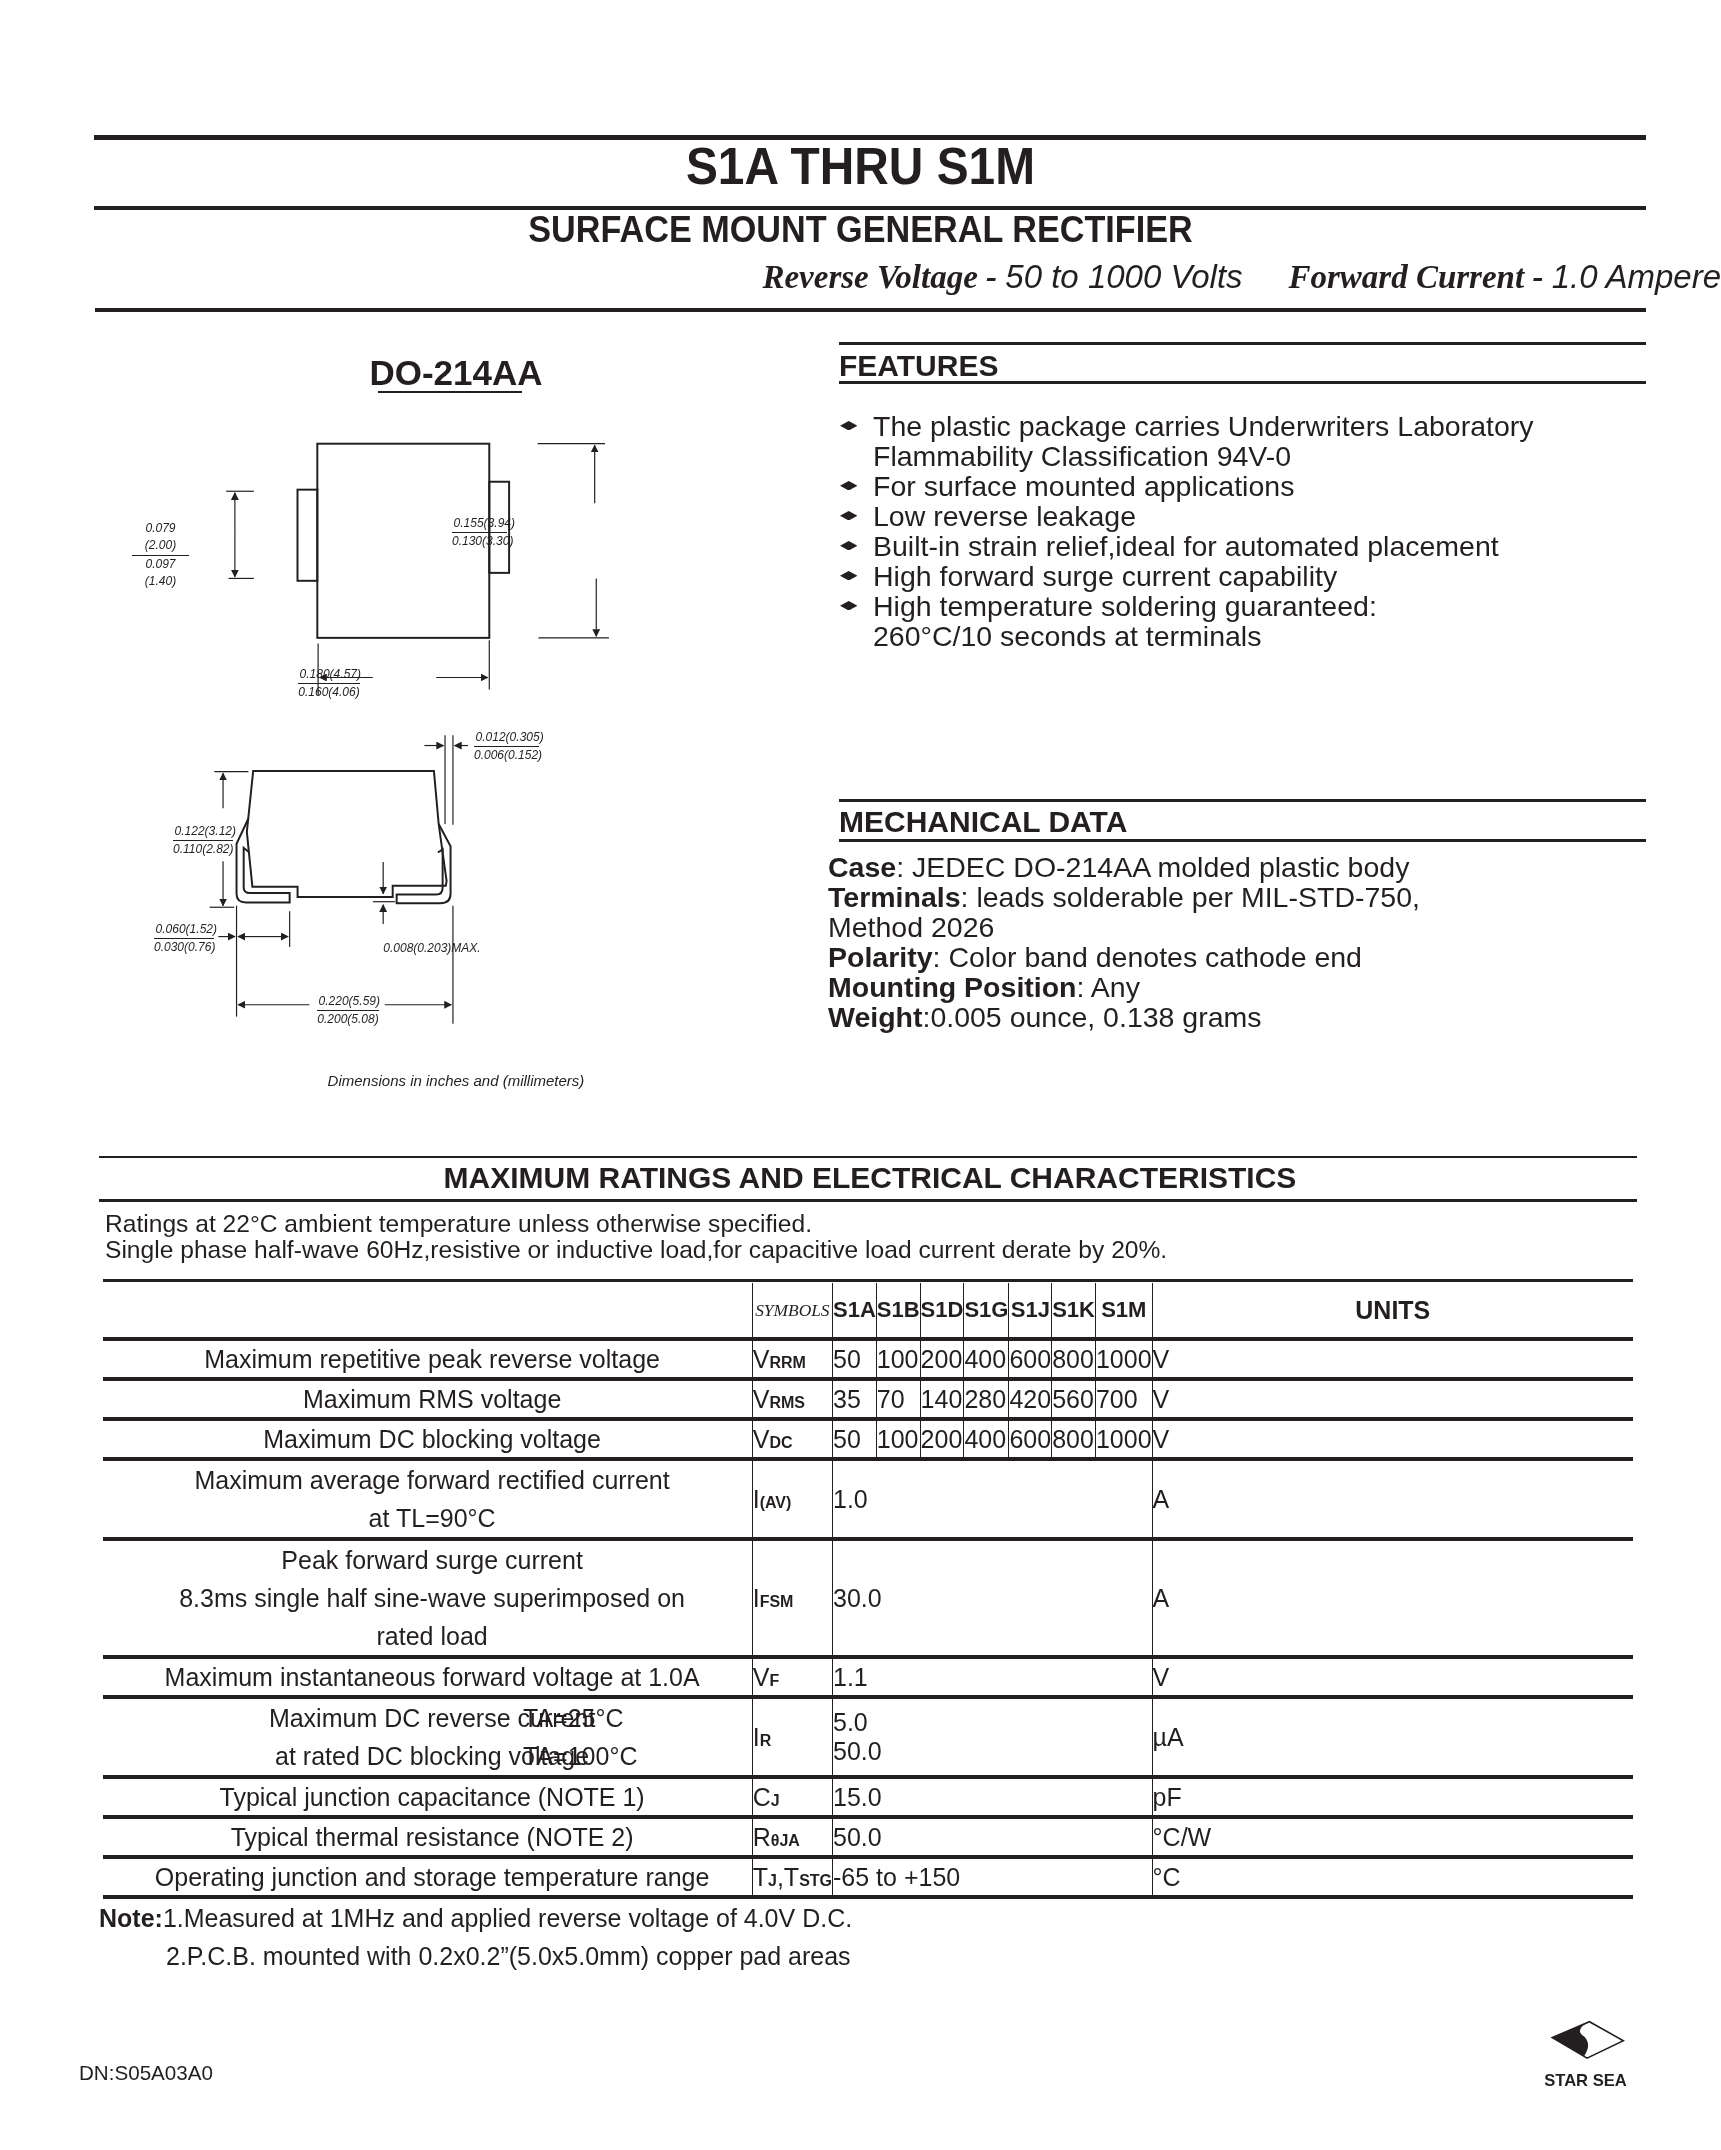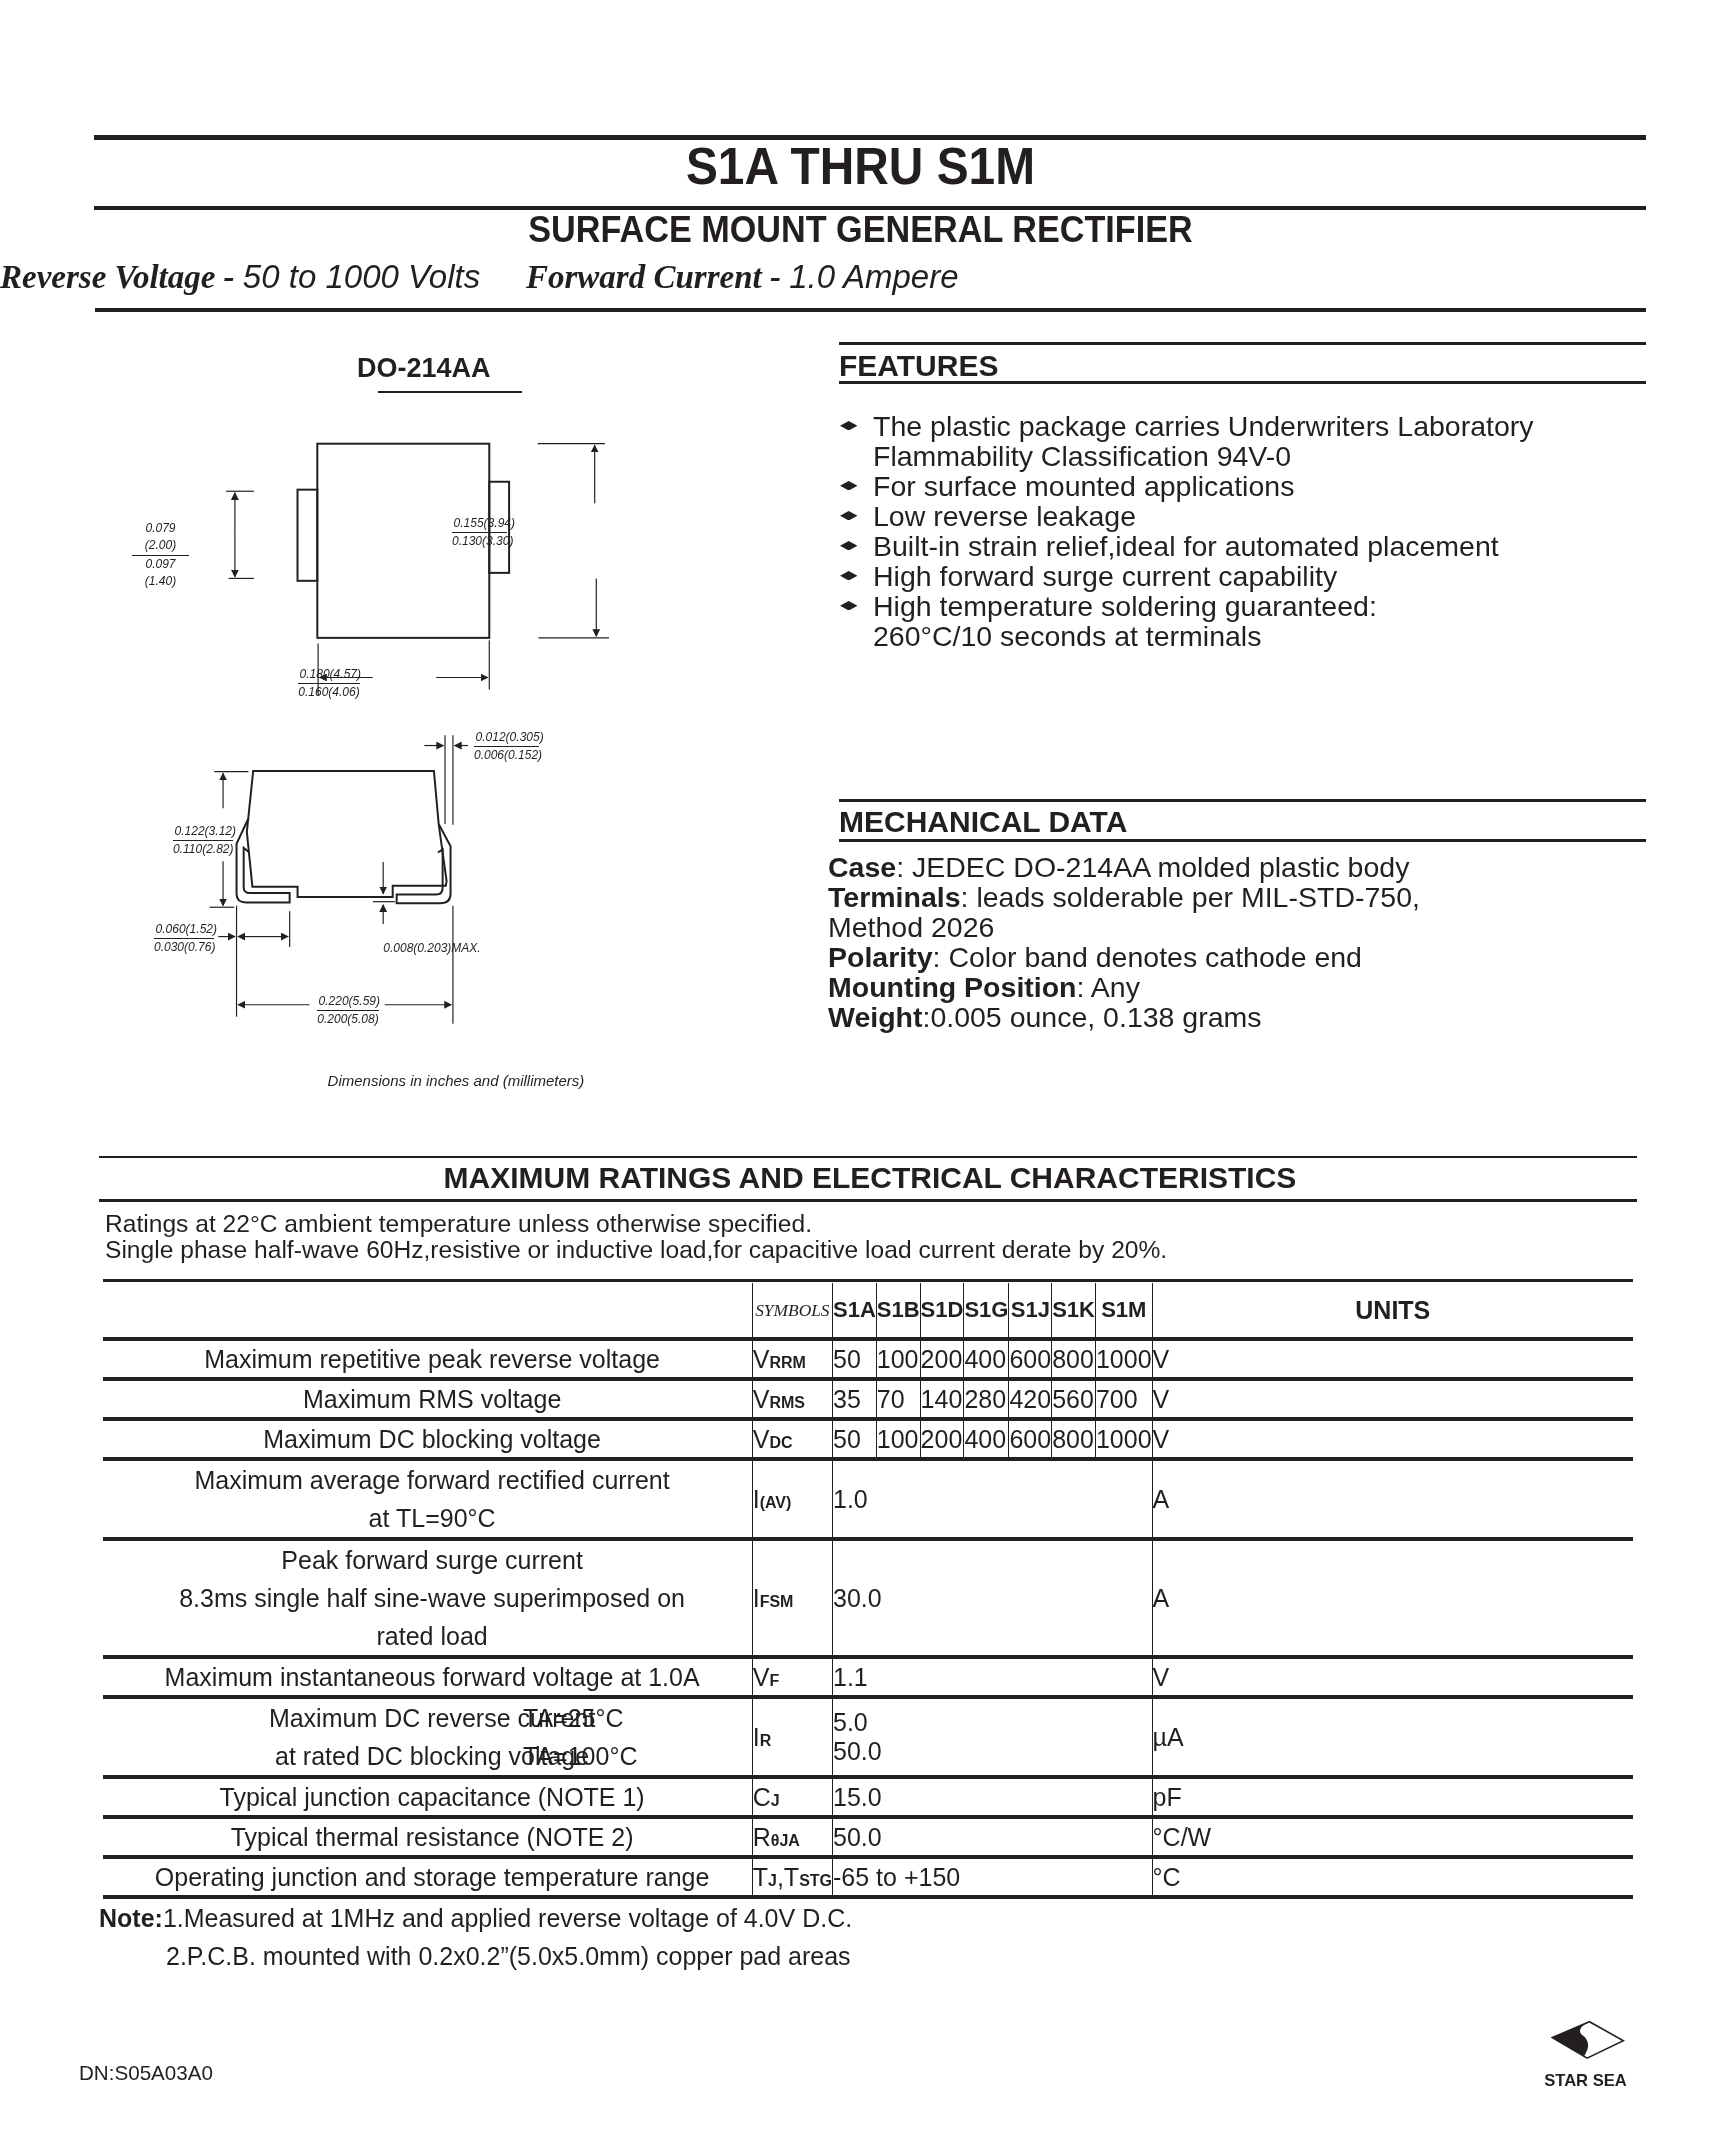--- a/index.html
+++ b/index.html
@@ -4,26 +4,26 @@
 <style>
   html, body { margin: 0; padding: 0; background: #ffffff; }
   body { width: 1721px; height: 2151px; position: relative; overflow: hidden;
          font-family: "Liberation Sans", sans-serif; color: #231f20; }
   .abs { position: absolute; }
   .rule { position: absolute; background: #231f20; }
 
   
   .title { left: 0; width: 1721px; top: 136px; font-size: 52px; font-weight: bold; text-align: center; letter-spacing: 0px; transform: scaleX(0.92); }
   .subtitle { left: 0; width: 1721px; top: 209px; font-size: 36px; font-weight: bold; text-align: center; transform: scaleX(0.95); }
-  .tagline { left: 0; width: 1721px; top: 258px; font-size: 33px; text-align: left; }
+  .tagline { left: 0; width: 1721px; top: 258px; font-size: 33px; text-align: right; }
   .tagline .bi { font-family: "Liberation Serif", serif; font-style: italic; font-weight: bold; }
   .tagline .it { font-style: italic; }
 
   
-  .pkg-title { left: 357px; top: 353px; width: 198px; font-size: 27px; font-weight: bold; }
+  .pkg-title { left: 357px; top: 353px; width: 198px; font-size: 35px; font-weight: bold; text-align: center; }
   .dim { position: absolute; font-size: 12px; font-style: italic; text-align: center; line-height: 17.4px; }
   .dim .top { display: block; border-bottom: 1.2px solid #231f20; padding: 0 1.6px; }
   .dim .bot { display: block; }
   .caption { left: 238px; top: 1072px; width: 436px; font-size: 15px; font-style: italic; text-align: center; }
 
   
   .sec-title { position: absolute; font-size: 30px; font-weight: bold; text-align: left; }
   .feat-list { left: 832px; top: 403px; width: 817px; font-size: 28.5px; line-height: 30px; list-style: none; margin: 8px; padding: 0; }
   .feat-list li { position: relative; padding-left: 33px; }
   .feat-list li .bullet { position: absolute; left: 0; top: 9.5px; width: 17.4px; height: 9.5px; }

